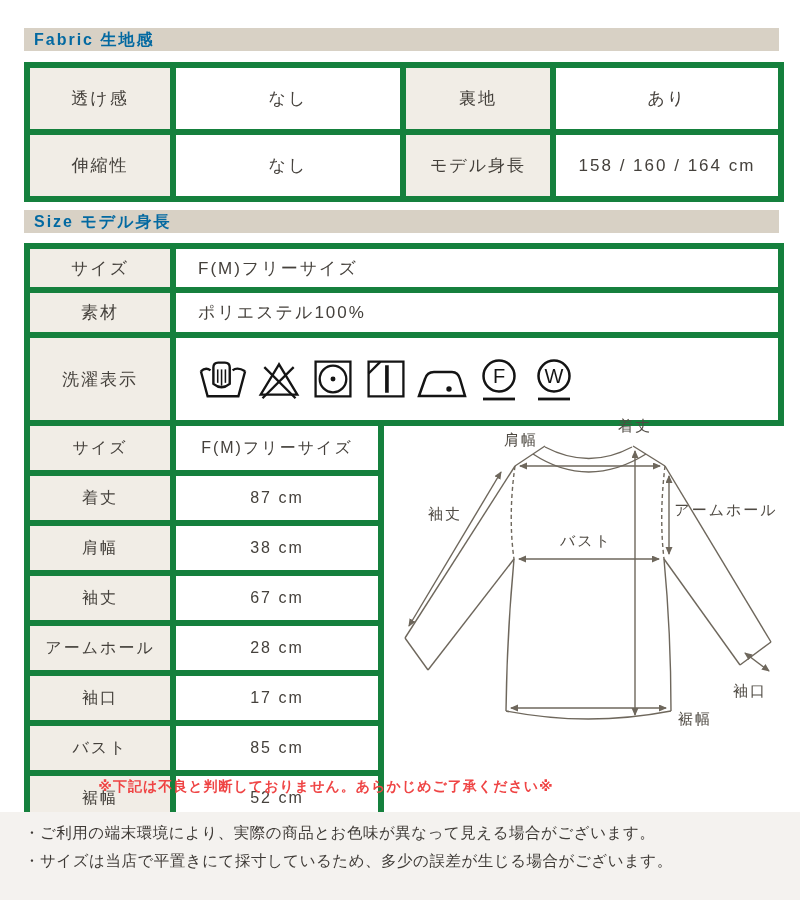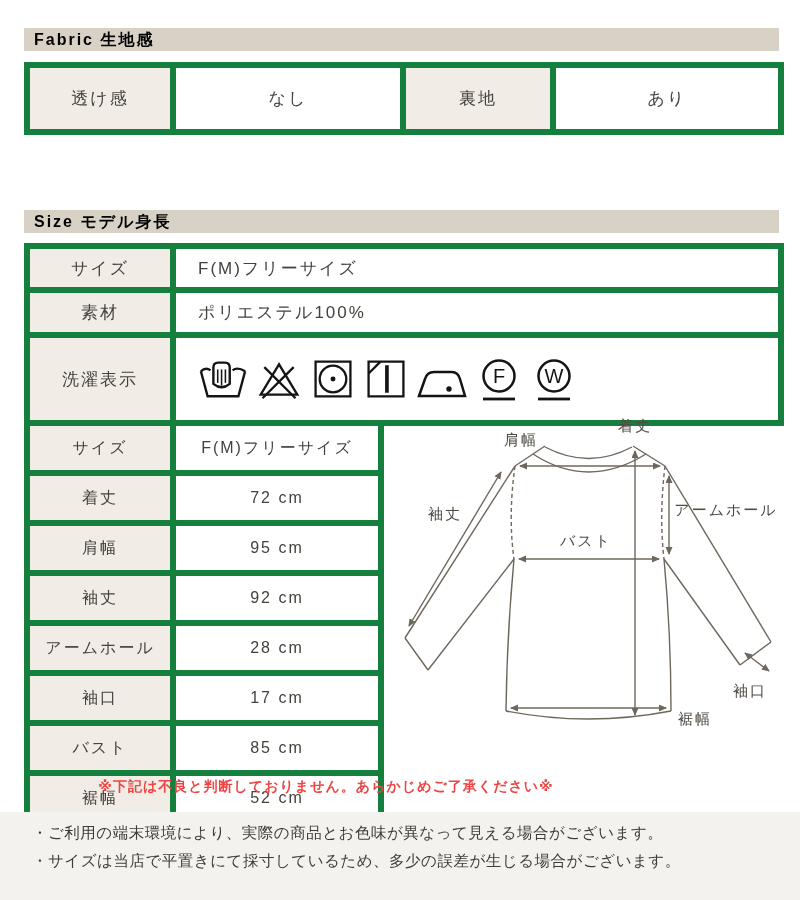--- a/index.html
+++ b/index.html
@@ -3,21 +3,21 @@
 <meta charset="utf-8">
 <style>
   html,body{margin:0;padding:0;}
   body{
     width:800px;height:900px;position:relative;background:#ffffff;
     font-family:"Liberation Sans","DejaVu Sans",sans-serif;
     color:#46423d;overflow:hidden;
   }
   .bar{
     position:absolute;left:24px;width:745px;height:23px;
-    background:#d8d1c5;color:#000000;font-size:16px;font-weight:bold;
+    background:#d8d1c5;color:#0369a1;font-size:16px;font-weight:bold;
     letter-spacing:2px;line-height:24px;padding-left:10px;
   }
   table.tbl{
     position:absolute;border-collapse:collapse;table-layout:fixed;
     font-size:17px;letter-spacing:2px;color:#45413c;
   }
   table.tbl th,table.tbl td{
     border:6px solid #15803d;font-weight:normal;text-align:center;
     vertical-align:middle;background:#ffffff;padding:4px;
   }
@@ -45,21 +45,21 @@
     fill:#4f4a43;letter-spacing:2px;}
   .notes-title{
     position:absolute;left:0;top:778px;width:652px;text-align:center;
     font-size:14px;font-weight:bold;color:#ef4444;letter-spacing:1px;
   }
   .notes-box{
     position:absolute;left:0;top:812px;width:800px;height:88px;
     background:#f4f2ef;padding-top:7px;box-sizing:border-box;
   }
   .note-line{
-    padding-left:32px;font-size:15.5px;line-height:28px;color:#3f3b37;
+    padding-left:24px;font-size:15.5px;line-height:28px;color:#3f3b37;
     letter-spacing:0.5px;
   }
 </style>
 </head>
 <body>
 
 <div class="bar" style="top:28px">Fabric 生地感</div>
 
 <table class="tbl fabric">
   <colgroup>
@@ -68,20 +68,26 @@
       <col style="width:150px">
       <col style="width:228px">
     </colgroup>
   <tbody>
       <tr>
     <th>透け感</th>
     <td>なし</td>
     <th>裏地</th>
     <td>あり</td>
   </tr>
+  <tr>
+    <th>伸縮性</th>
+    <td>なし</td>
+    <th>モデル身長</th>
+    <td>158 / 160 / 164 cm</td>
+  </tr>
 </tbody>
   </table>
 
 <div class="bar" style="top:210px">Size モデル身長</div>
 
 <table class="tbl info">
   <colgroup>
       <col style="width:146px">
       <col style="width:608px">
     </colgroup>
@@ -161,29 +167,29 @@
       <col style="width:146px">
       <col style="width:208px">
     </colgroup>
   <tbody>
       <tr>
     <th>サイズ</th>
     <td>F(M)フリーサイズ</td>
   </tr>
   <tr>
     <th>着丈</th>
-    <td>72 cm</td>
+    <td>87 cm</td>
   </tr>
   <tr>
     <th>肩幅</th>
-    <td>95 cm</td>
+    <td>38 cm</td>
   </tr>
   <tr>
     <th>袖丈</th>
-    <td>92 cm</td>
+    <td>67 cm</td>
   </tr>
   <tr>
     <th>アームホール</th>
     <td>28 cm</td>
   </tr>
   <tr>
     <th>袖口</th>
     <td>17 cm</td>
   </tr>
   <tr>

